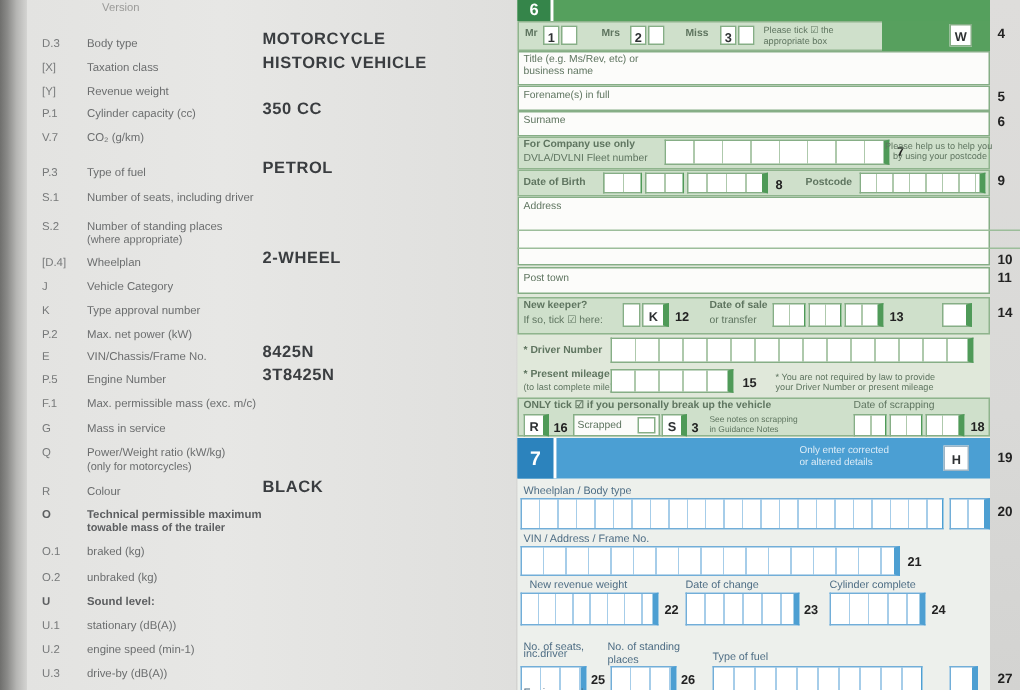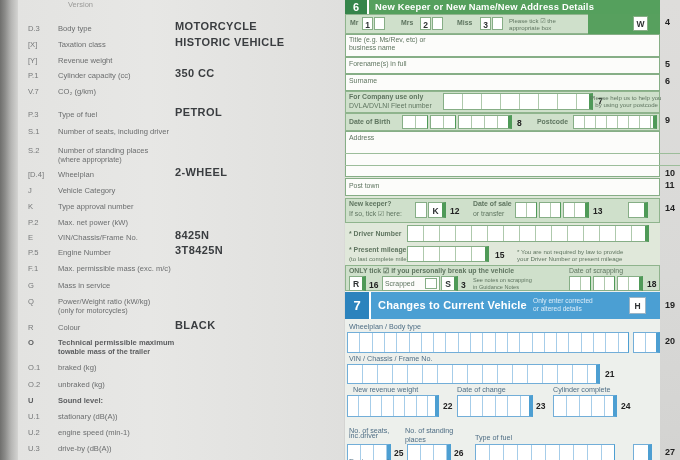--- a/index.html
+++ b/index.html
@@ -171,21 +171,20 @@
       <span class="lbl"><span>drive-by (dB(A))</span></span>
     </div>
   </div>
 
   <div id="right">
     <div id="s6bg"></div>
     <div id="s7bg"></div>
 
     <div class="hdr" id="h6">
       <div class="badge">6</div>
-      <div class="htitle">New Keeper or New Name/New Address Details</div>
     </div>
 
     <div class="grow" style="top:14px;height:20px"></div>
     <div class="flbl b" style="left:5px;top:19px">Mr</div>
     <div class="bx" style="left:17px;top:17px;width:11px;height:13px">1</div>
     <div class="bx" style="left:29px;top:17px;width:11px;height:13px"></div>
     <div class="flbl b" style="left:56px;top:19px">Mrs</div>
     <div class="bx" style="left:75px;top:17px;width:11px;height:13px">2</div>
     <div class="bx" style="left:87px;top:17px;width:11px;height:13px"></div>
     <div class="flbl b" style="left:112px;top:19px">Miss</div>
@@ -274,34 +273,33 @@
     <div class="n" style="left:116px;top:280px">3</div>
     <div class="flbl tiny" style="left:128px;top:277px">See notes on scrapping</div>
     <div class="flbl tiny" style="left:128px;top:284px">in Guidance Notes</div>
     <div class="cells nocap" style="left:224px;top:276px;width:22px;height:15px;--cw:11px"></div>
     <div class="cells nocap" style="left:248px;top:276px;width:22px;height:15px;--cw:11px"></div>
     <div class="cells" style="left:272px;top:276px;width:26px;height:15px;--cw:11px"></div>
     <div class="n" style="left:302px;top:279px">18</div>
 
     <div class="hdr" id="h7">
       <div class="badge">7</div>
-      <div class="htitle">Changes to Current Vehicle</div>
       <div style="position:absolute;left:188px;top:5px;font-size:6.6px;line-height:8px;color:#dcecf7">
         <span>Only enter corrected</span><br><span>or altered details</span>
       </div>
       <div class="bx" style="left:284px;top:5px;width:17px;height:17px;line-height:16px;border-color:#9db5c5">H</div>
     </div>
     <div class="mn" style="top:300px">19</div>
 
     <div class="blbl" style="left:4px;top:323px">Wheelplan / Body type</div>
     <div class="cells bl nocap" style="left:2px;top:332px;width:282px;height:21px;--cw:12.3px"></div>
     <div class="cells bl" style="left:288px;top:332px;width:27px;height:21px;--cw:12px"></div>
     <div class="mn" style="top:336px">20</div>
 
-    <div class="blbl" style="left:4px;top:355px">VIN / Chassis / Frame No.</div>
+    <div class="blbl" style="left:4px;top:355px">VIN / Address / Frame No.</div>
     <div class="cells bl" style="left:2px;top:364px;width:253px;height:20px;--cw:15px"></div>
     <div class="n" style="left:260px;top:369px">21</div>
 
     <div class="blbl" style="left:8px;top:386px">New revenue weight</div>
     <div class="blbl" style="left:112px;top:386px">Date of change</div>
     <div class="blbl" style="left:208px;top:386px">Cylinder complete</div>
     <div class="cells bl" style="left:2px;top:395px;width:92px;height:22px;--cw:11.5px"></div>
     <div class="n" style="left:98px;top:401px">22</div>
     <div class="cells bl" style="left:112px;top:395px;width:76px;height:22px;--cw:12.6px"></div>
     <div class="n" style="left:191px;top:401px">23</div>

